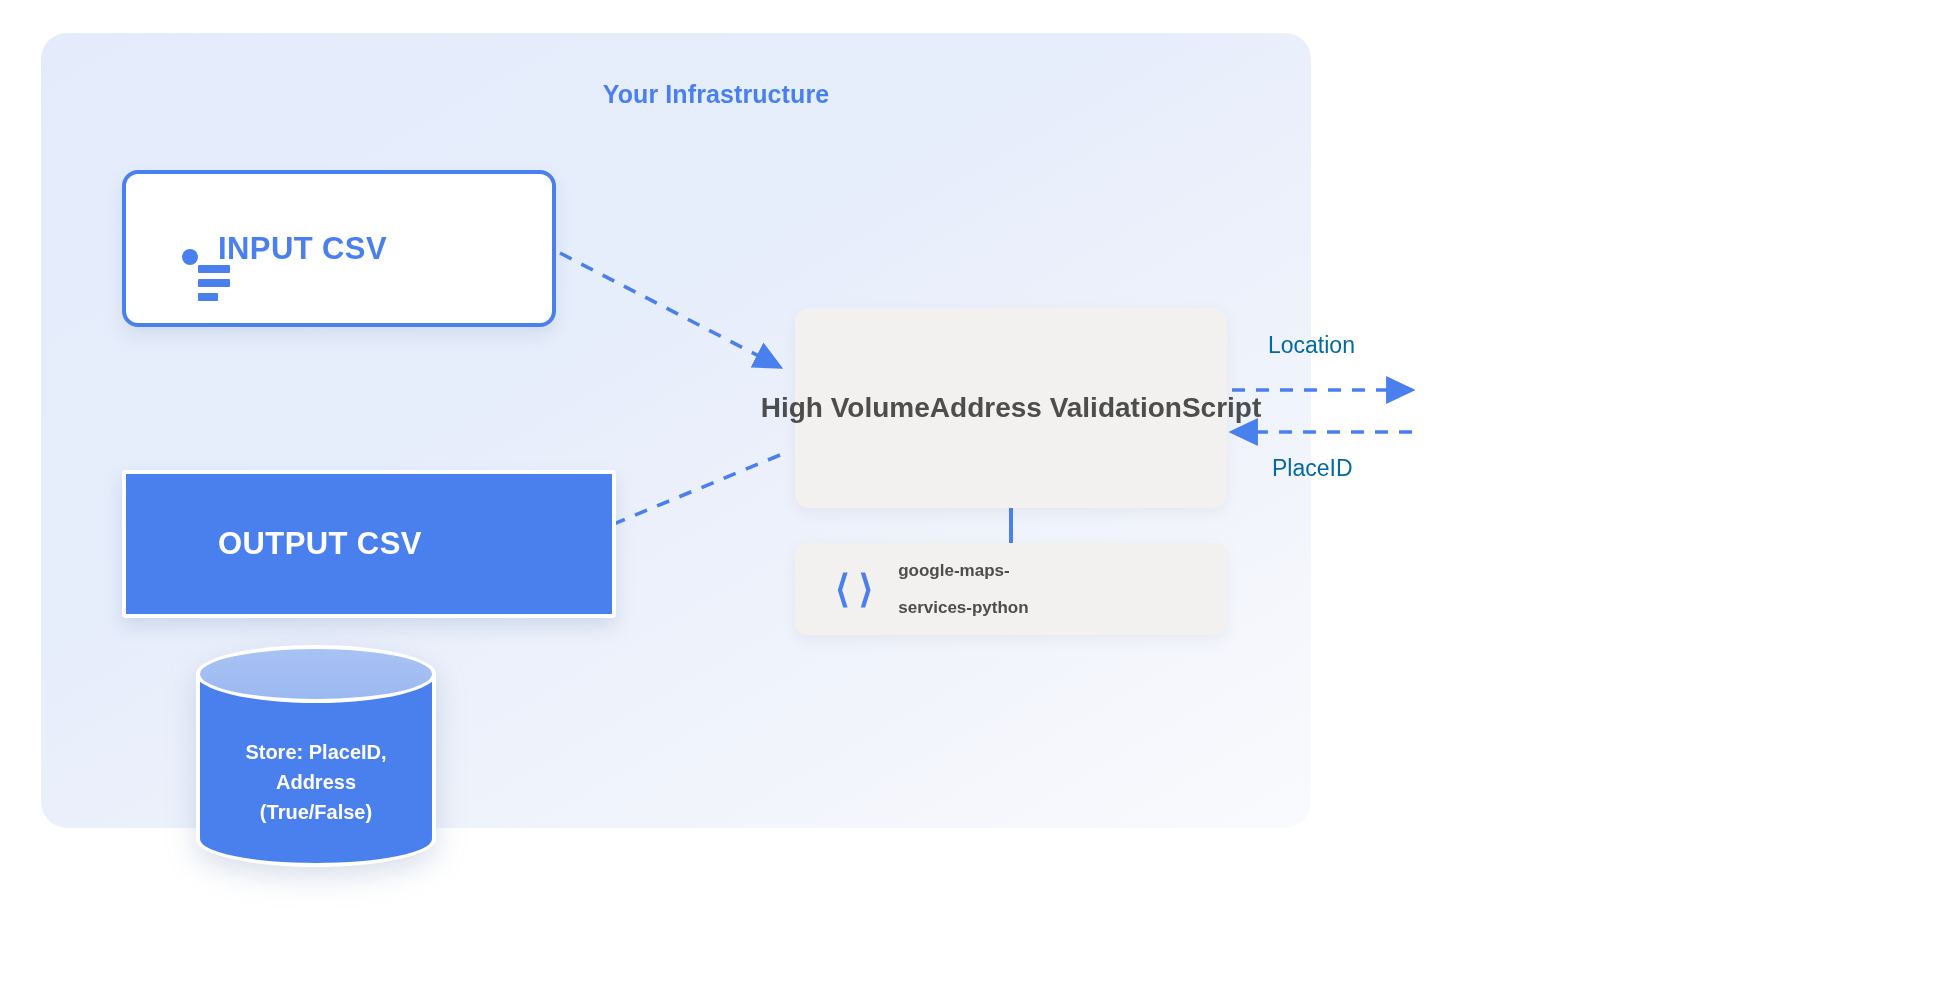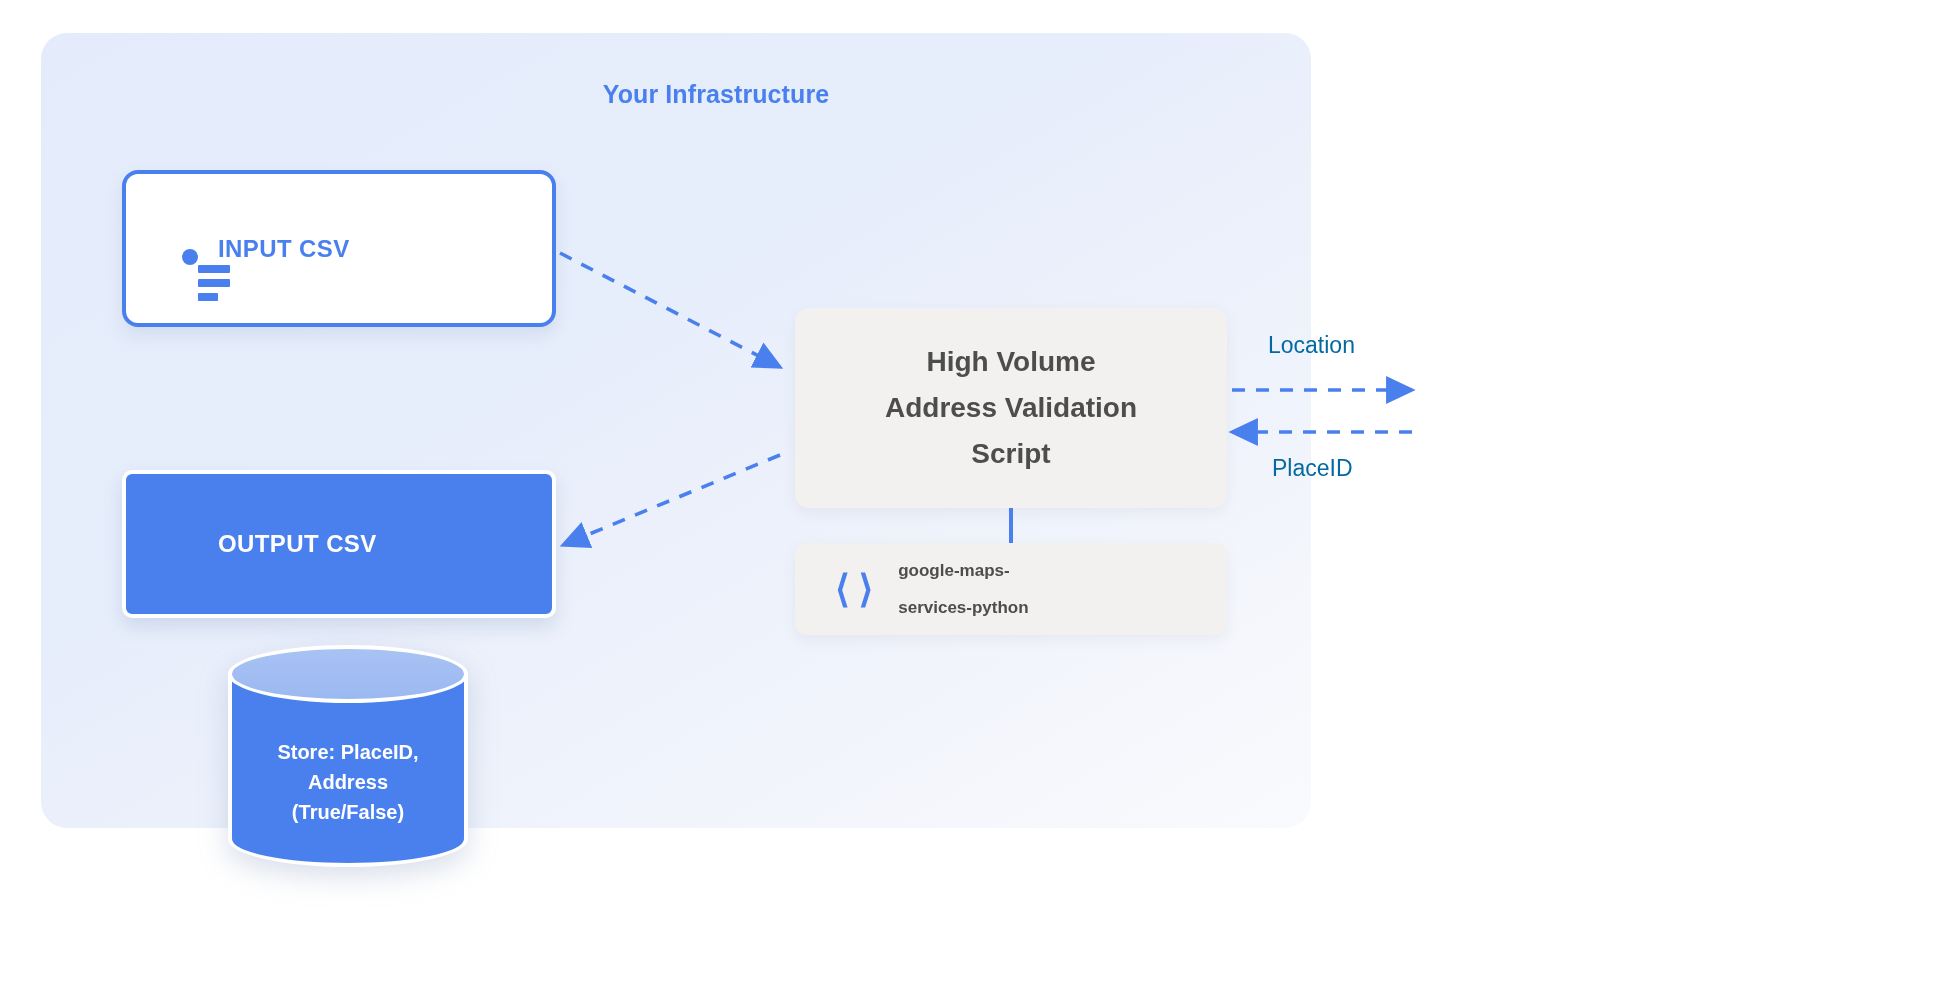--- a/index.html
+++ b/index.html
@@ -64,32 +64,32 @@
     border: 4px solid #4a80ee;
     border-radius: 16px;
     box-shadow: 0 8px 16px rgba(120,140,180,.17);
     display: flex;
     align-items: center;
   }
   
   .csv-output {
     left: 122px;
     top: 470px;
-    width: 434px;
+    width: 494px;
     height: 148px;
     background: #4a80ee;
     border: 4px solid #ffffff;
-    border-radius: 10px;
+    border-radius: 4px;
     box-shadow: 0 9px 18px rgba(120,140,180,.22);
     display: flex;
     align-items: center;
   }
   .csv-icon-wrap { flex: 0 0 auto; margin-left: 56px; }
   .csv-label {
-    font-size: 24px;
+    font-size: 31px;
     font-weight: bold;
     letter-spacing: .4px;
     margin-left: 36px;
   }
   .csv-input .csv-label  { color: #4a80ee; }
   .csv-output .csv-label { color: #ffffff; }
 
   
   .doc-icon { position: relative; width: 64px; height: 66px; }
   .doc-icon .frame {
@@ -112,21 +112,21 @@
 
   
   .script-box {
     left: 795px;
     top: 308px;
     width: 432px;
     height: 200px;
     background: #f2f1ef;
     border-radius: 14px;
     display: flex;
-    flex-direction: column;
+    flex-direction: row;
     align-items: center;
     justify-content: center;
     box-shadow: 0 5px 13px rgba(130,140,160,.10);
   }
   .script-line {
     font-size: 28px;
     font-weight: bold;
     color: #4d4d4d;
     line-height: 46px;
     text-align: center;
@@ -199,21 +199,21 @@
     font-size: 23px;
     color: #0369a1;
     white-space: nowrap;
   }
   .lbl-location { left: 1268px; top: 332px; }
   .lbl-placeid  { left: 1272px; top: 455px; }
 
   
   .cylinder {
     position: absolute;
-    left: 228px;
+    left: 196px;
     top: 645px;
     width: 240px;
     height: 222px;
     filter: drop-shadow(0 10px 14px rgba(120,140,180,.28));
   }
   .cyl-body {
     position: absolute;
     left: 0; top: 28px;
     width: 240px; height: 166px;
     background: #4a80ee;

